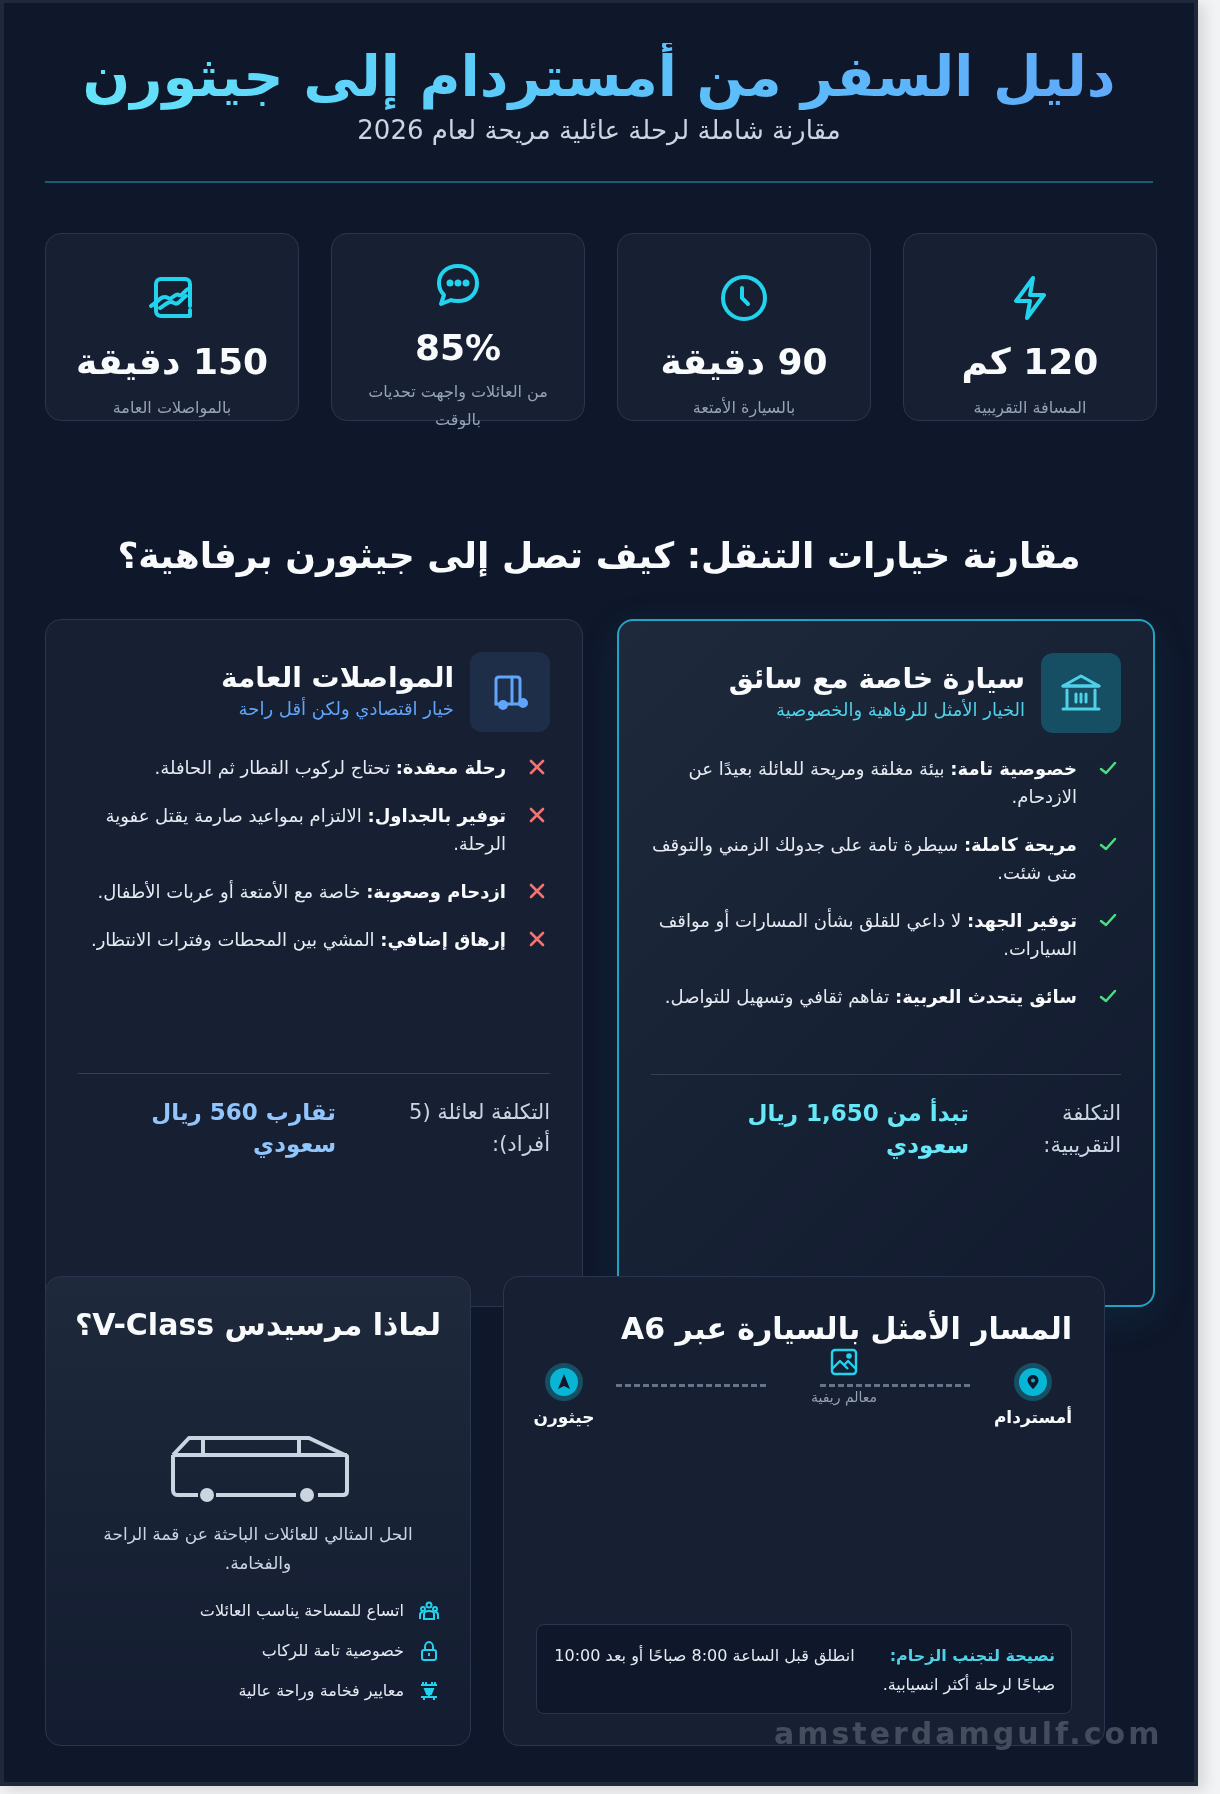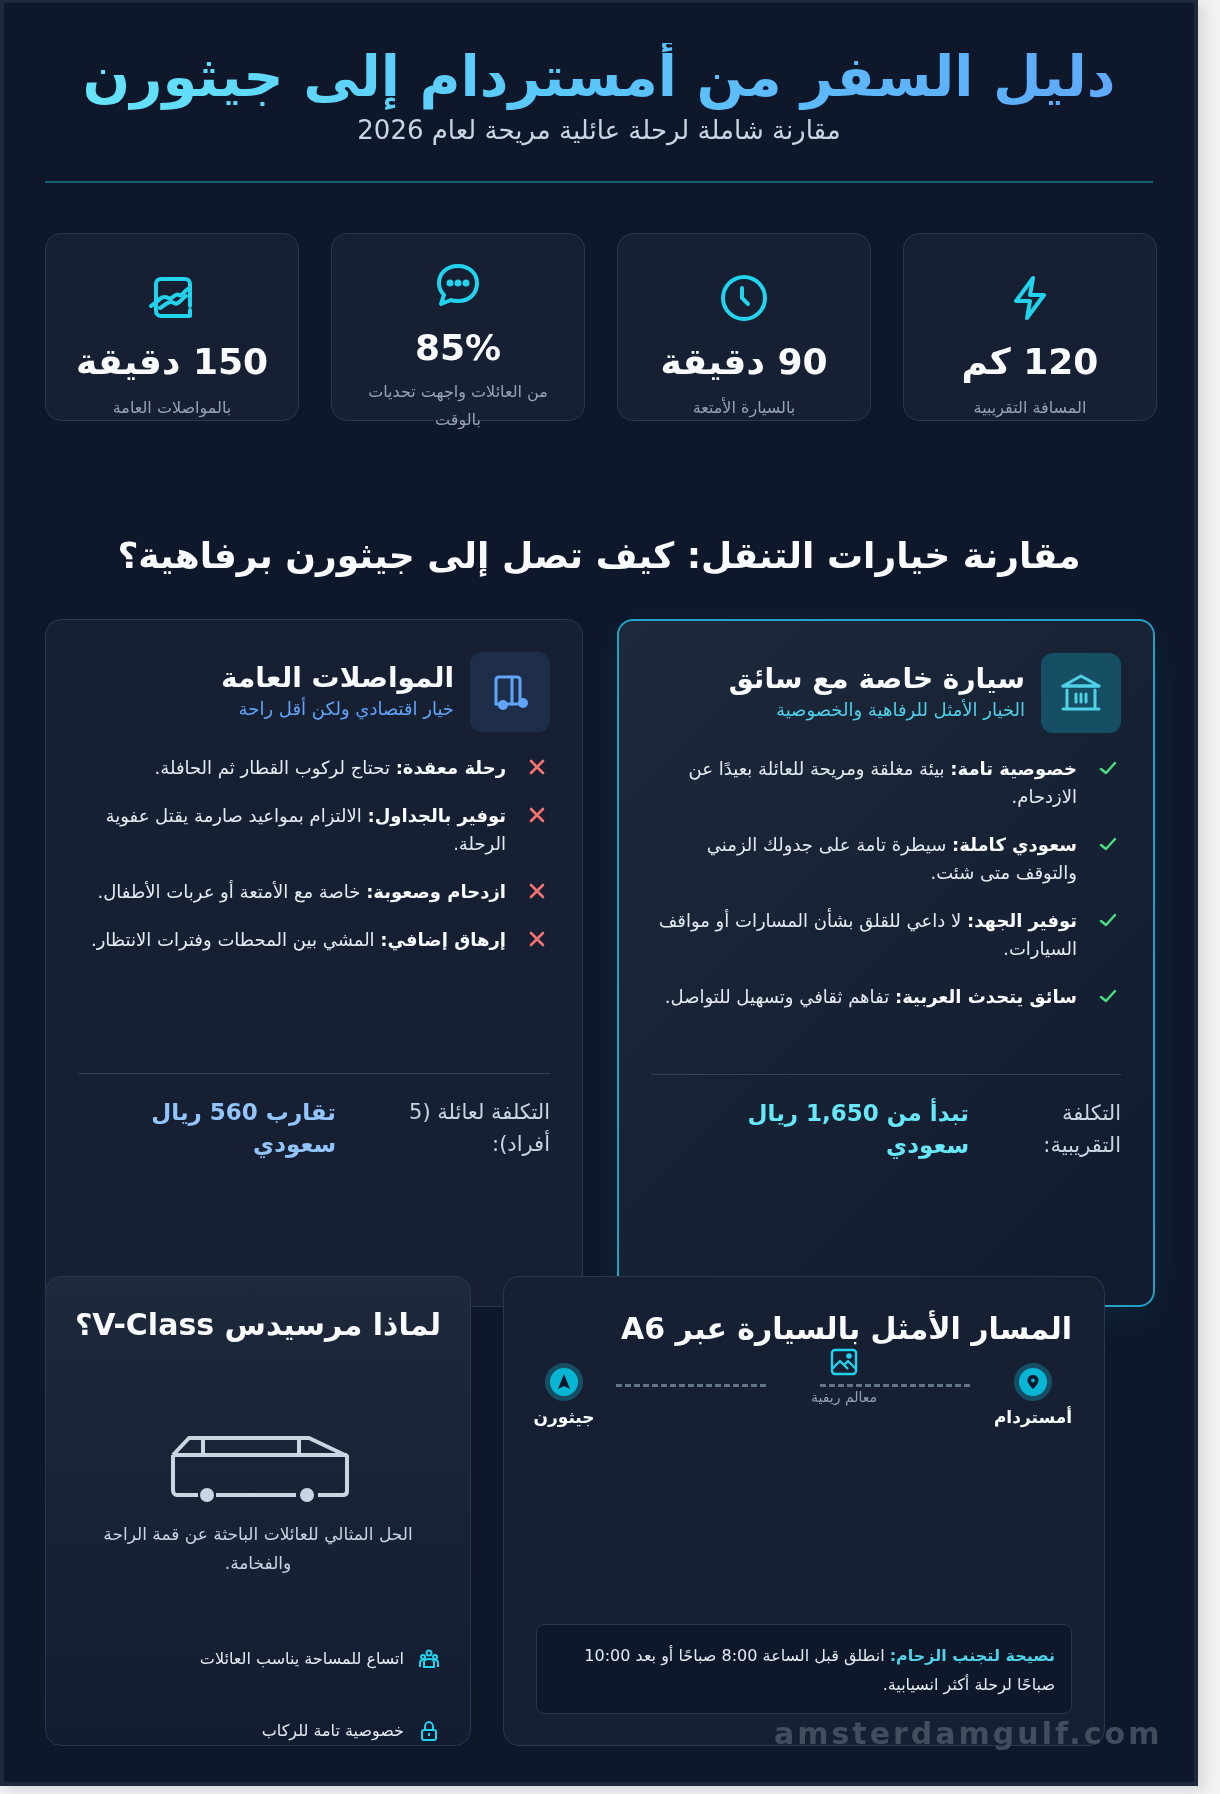--- a/index.html
+++ b/index.html
@@ -45,31 +45,31 @@
   .ccard.priv .clabel{width:130px;}
   .ccard.priv .cval{right:184px;width:240px;color:#67e8f9;}
   
   .bcard{top:1273px;height:470px;border-radius:16px;background:linear-gradient(180deg,#1e293b 0%,#131c30 100%);border:1px solid #2a3650;}
   .bcard.why{left:41px;width:426px;}
   .bcard.route{left:499px;width:602px;background:#172033;}
   .why .wtitle{position:absolute;left:20px;right:20px;top:30px;text-align:center;font-size:30px;font-weight:bold;color:#f8fafc;line-height:36px;}
   .why .van{position:absolute;left:125px;top:158px;}
   .why .wdesc{position:absolute;left:40px;right:40px;top:243px;text-align:center;font-size:17px;line-height:29px;color:#cbd5e1;}
   .why ul{position:absolute;right:30px;left:30px;top:322px;list-style:none;}
-  .why li{position:relative;padding-right:36px;font-size:16px;line-height:24px;color:#e6ebf2;margin-bottom:16px;text-align:right;margin-top:48px;}
+  .why li{position:relative;padding-right:36px;font-size:16px;line-height:24px;color:#e6ebf2;margin-bottom:16px;text-align:right;}
   .why li .fi{position:absolute;right:0;top:1px;width:22px;height:22px;}
   .route .rtitle{position:absolute;right:32px;top:30px;font-size:30px;font-weight:bold;color:#f8fafc;line-height:44px;white-space:nowrap;}
   .route .stop{position:absolute;text-align:center;}
   .route .pin{width:38px;height:38px;border-radius:50%;background:#06b6d4;border:5px solid #164e63;margin:0 auto;position:relative;}
   .route .stop .nm{font-size:17px;font-weight:bold;color:#f8fafc;margin-top:6px;white-space:nowrap;}
   .route .dash{position:absolute;top:107px;height:3px;background:repeating-linear-gradient(90deg,#64748b 0 6px,transparent 6px 9px);}
   .route .mid{position:absolute;left:290px;top:70px;width:100px;text-align:center;}
   .route .mid .nm{font-size:14px;color:#94a3b8;margin-top:8px;}
   .tip{position:absolute;left:32px;right:32px;top:347px;height:90px;background:#0f172a;border:1px solid #2a3650;border-radius:8px;padding:16px 16px 0 16px;font-size:16px;line-height:29px;color:#e6ebf2;text-align:right;}
-  .tip b{color:#4fd1e8;font-weight:bold;}
+  .tip b{color:#4fd1e8;font-weight:bold;margin-left:30px;}
   .watermark{left:770px;top:1713px;font-size:30px;font-weight:bold;letter-spacing:3px;color:#4b5565;opacity:0.85;direction:ltr;white-space:nowrap;}
 </style>
 </head>
 <body>
 
 <div class="page">
 
   <div class="abs title">دليل السفر من أمستردام إلى جيثورن</div>
   <div class="abs subtitle">مقارنة شاملة لرحلة عائلية مريحة لعام 2026</div>
   <div class="abs divider"></div>
@@ -121,21 +121,21 @@
         </svg>
     </div>
     <div class="htitle">سيارة خاصة مع سائق</div>
     <div class="hsub">الخيار الأمثل للرفاهية والخصوصية</div>
     <ul>
       <li><svg class="mark" viewBox="0 0 22 22" fill="none" stroke="#4ade80" stroke-width="2.5" stroke-linecap="round" stroke-linejoin="round">
             <path d="M4 12 L9 16 L18 6"></path>
           </svg><b>خصوصية تامة:</b><span> بيئة مغلقة ومريحة للعائلة بعيدًا عن الازدحام.</span></li>
       <li><svg class="mark" viewBox="0 0 22 22" fill="none" stroke="#4ade80" stroke-width="2.5" stroke-linecap="round" stroke-linejoin="round">
             <path d="M4 12 L9 16 L18 6"></path>
-          </svg><b>سعودي كاملة:</b><span> سيطرة تامة على جدولك الزمني والتوقف متى شئت.</span></li>
+          </svg><b>مريحة كاملة:</b><span> سيطرة تامة على جدولك الزمني والتوقف متى شئت.</span></li>
       <li><svg class="mark" viewBox="0 0 22 22" fill="none" stroke="#4ade80" stroke-width="2.5" stroke-linecap="round" stroke-linejoin="round">
             <path d="M4 12 L9 16 L18 6"></path>
           </svg><b>توفير الجهد:</b><span> لا داعي للقلق بشأن المسارات أو مواقف السيارات.</span></li>
       <li><svg class="mark" viewBox="0 0 22 22" fill="none" stroke="#4ade80" stroke-width="2.5" stroke-linecap="round" stroke-linejoin="round">
             <path d="M4 12 L9 16 L18 6"></path>
           </svg><b>سائق يتحدث العربية:</b><span> تفاهم ثقافي وتسهيل للتواصل.</span></li>
     </ul>
     <div class="cdiv"></div>
     <div class="clabel">التكلفة التقريبية:</div>
     <div class="cval">تبدأ من 1,650 ريال سعودي</div>

